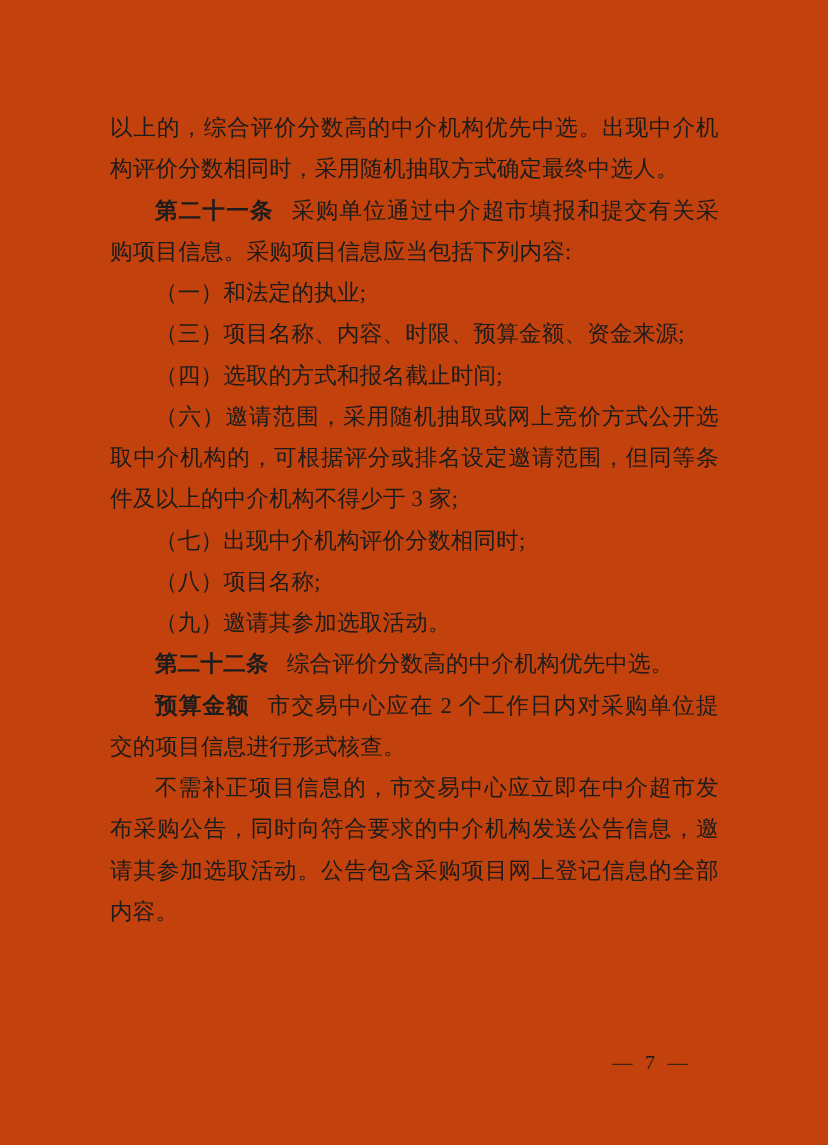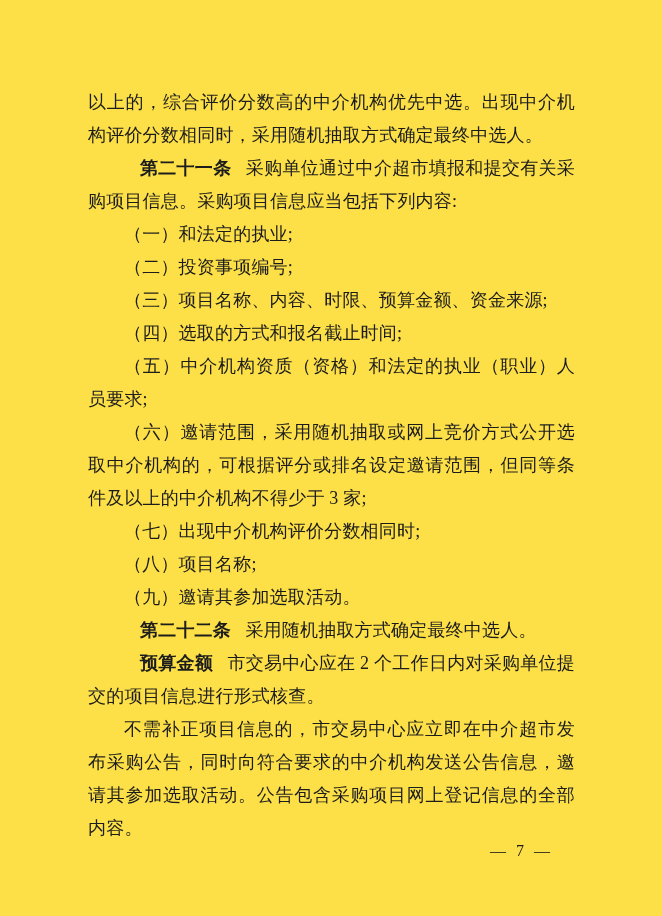--- a/index.html
+++ b/index.html
@@ -4,21 +4,21 @@
 <style>
   html, body {
     margin: 0;
     padding: 0;
     background: #ffffff;
   }
   .page {
     position: relative;
     width: 662px;
     height: 916px;
-    background: #fde047;
+    background: #c2410c;
     overflow: hidden;
     font-family: "Liberation Serif", "DejaVu Serif", serif;
     color: #1c1c1c;
   }
   .content {
     position: absolute;
     left: 88px;
     top: 86px;
     width: 487px;
     font-size: 18px;
@@ -30,21 +30,20 @@
     margin: 0;
     padding: 0;
     text-indent: 2em;
   }
   p.para.continuation {
     text-indent: 0;
   }
   .article-heading {
     font-weight: bold;
     margin-right: 0.8em;
-    margin-left: 16px;
   }
   .page-number {
     position: absolute;
     top: 840px;
     left: 490px;
     width: 120px;
     font-size: 16px;
     line-height: 22px;
     letter-spacing: 3px;
     color: #1c1c1c;
@@ -63,54 +62,48 @@
     </p>
 
     <p class="para">
       <span class="article-heading">第二十一条</span><span>采购单位通过中介超市填报和提交有关采购项目信息。采购项目信息应当包括下列内容:</span>
     </p>
 
     <p class="para">
       <span>（一）和法定的执业;</span>
     </p>
 
-    <p class="para">
-      <span>（二）投资事项编号;</span>
-    </p>
 
     <p class="para">
       <span>（三）项目名称、内容、时限、预算金额、资金来源;</span>
     </p>
 
     <p class="para">
       <span>（四）选取的方式和报名截止时间;</span>
     </p>
 
-    <p class="para">
-      <span>（五）中介机构资质（资格）和法定的执业（职业）人员要求;</span>
-    </p>
 
     <p class="para">
       <span>（六）邀请范围，采用随机抽取或网上竞价方式公开选取中介机构的，可根据评分或排名设定邀请范围，但同等条件及以上的中介机构不得少于 3 家;</span>
     </p>
 
     <p class="para">
       <span>（七）出现中介机构评价分数相同时;</span>
     </p>
 
     <p class="para">
       <span>（八）项目名称;</span>
     </p>
 
     <p class="para">
       <span>（九）邀请其参加选取活动。</span>
     </p>
 
     <p class="para">
-      <span class="article-heading">第二十二条</span><span>采用随机抽取方式确定最终中选人。</span>
+      <span class="article-heading">第二十二条</span><span>综合评价分数高的中介机构优先中选。</span>
     </p>
 
     <p class="para">
       <span class="article-heading">预算金额</span><span>市交易中心应在 2 个工作日内对采购单位提交的项目信息进行形式核查。</span>
     </p>
 
     <p class="para">
       <span>不需补正项目信息的，市交易中心应立即在中介超市发布采购公告，同时向符合要求的中介机构发送公告信息，邀请其参加选取活动。公告包含采购项目网上登记信息的全部内容。</span>
     </p>
 

